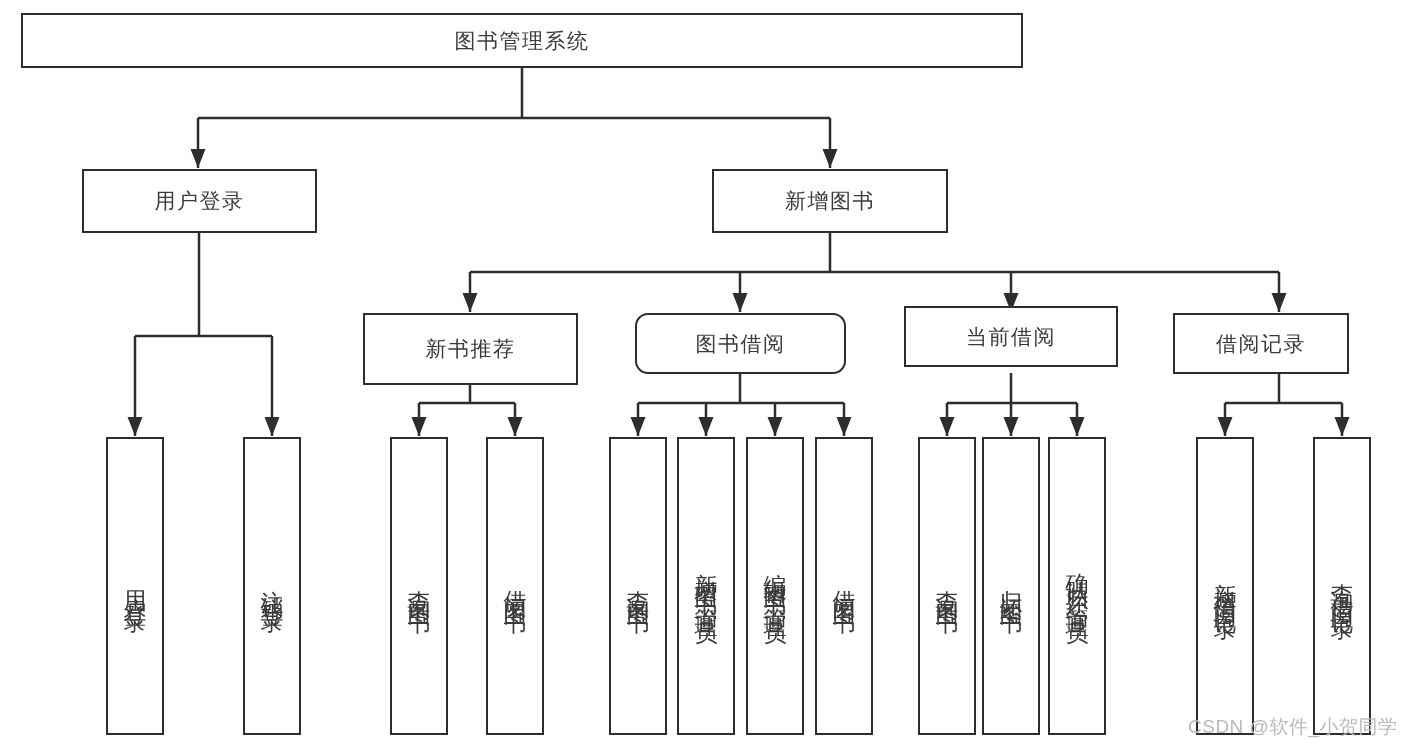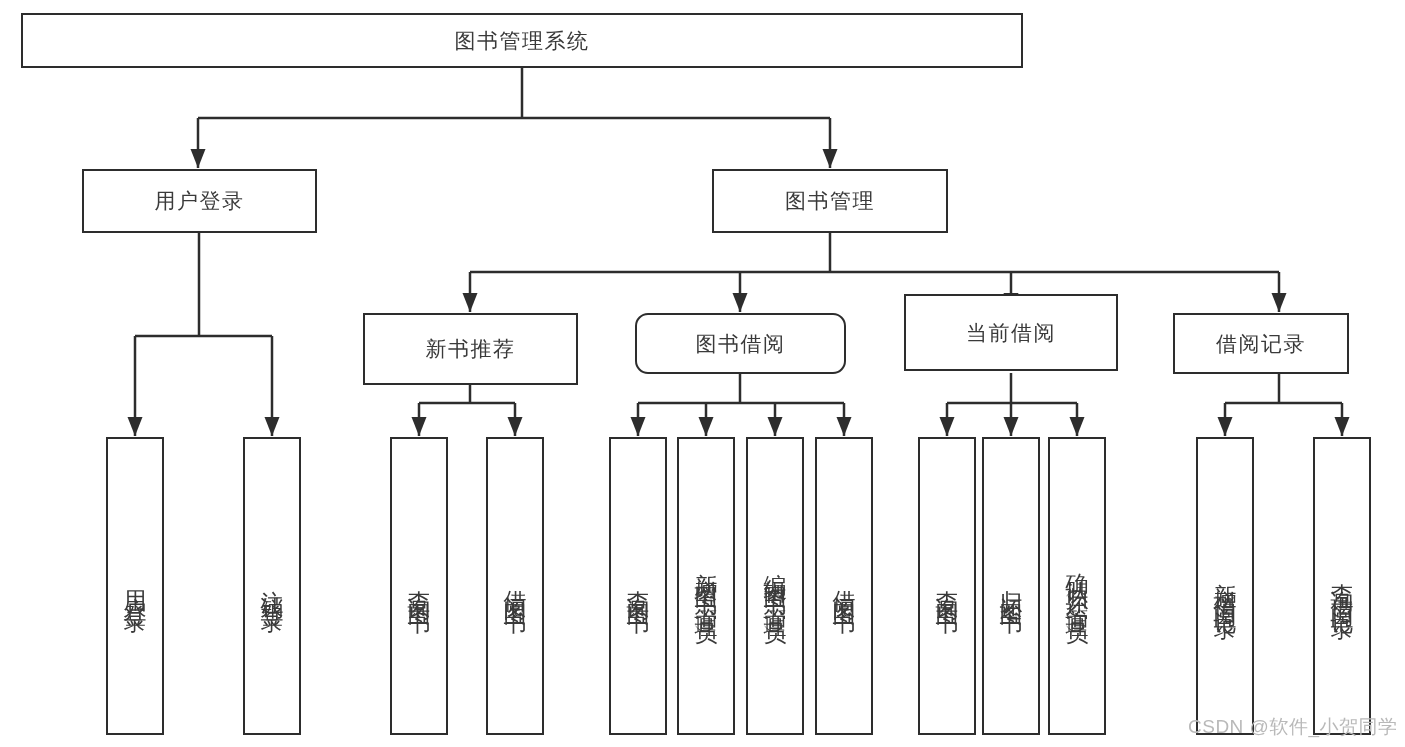--- a/index.html
+++ b/index.html
@@ -102,25 +102,25 @@
         <path d="M1279,373 V403 M1225,403 H1342"></path>
         <line x1="1225" y1="403" x2="1225" y2="436" marker-end="url(#ah)"></line>
         <line x1="1342" y1="403" x2="1342" y2="436" marker-end="url(#ah)"></line>
       </g>
     </g>
   </svg>
 
   <div class="box" style="left:21px; top:13px; width:1002px; height:55px;">图书管理系统</div>
 
   <div class="box" style="left:82px; top:169px; width:235px; height:64px;">用户登录</div>
-  <div class="box" style="left:712px; top:169px; width:236px; height:64px;">图书管理</div>
+  <div class="box" style="left:712px; top:169px; width:236px; height:64px;">新增图书</div>
 
   <div class="box" style="left:363px; top:313px; width:215px; height:72px;">新书推荐</div>
   <div class="box" style="left:635px; top:313px; width:211px; height:61px;border-radius:13px;">图书借阅</div>
-  <div class="box" style="left:904px; top:294px; width:214px; height:77px;">当前借阅</div>
+  <div class="box" style="left:904px; top:306px; width:214px; height:61px;">当前借阅</div>
   <div class="box" style="left:1173px; top:313px; width:176px; height:61px;">借阅记录</div>
 
   <div class="box leaf" style="left:106px; top:437px; width:58px; height:298px;">
     <span class="lbl">用户登录</span>
   </div>
   <div class="box leaf" style="left:243px; top:437px; width:58px; height:298px;">
     <span class="lbl">注销登录</span>
   </div>
 
   <div class="box leaf" style="left:390px; top:437px; width:58px; height:298px;">

